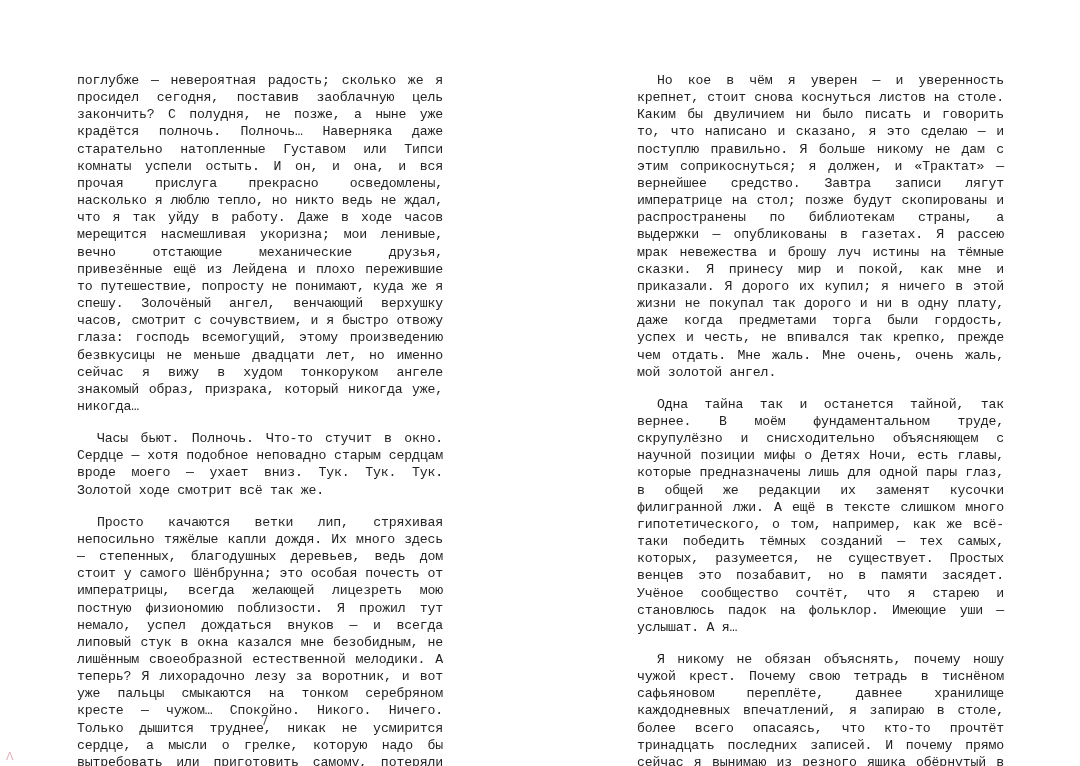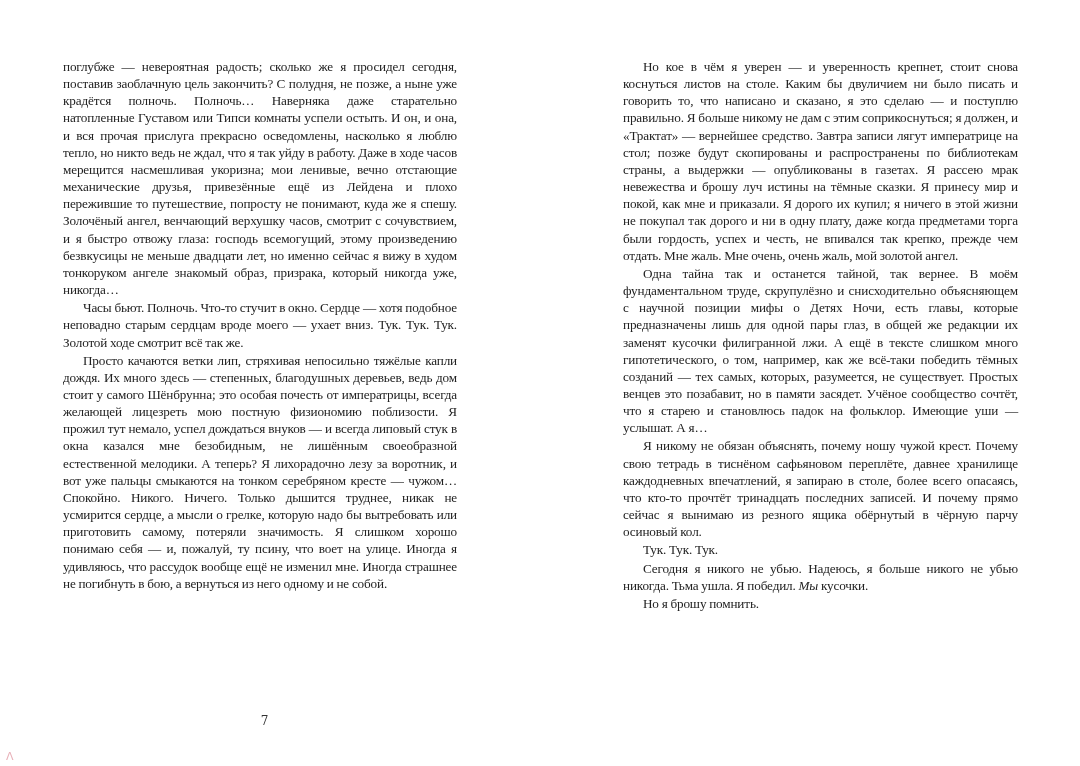--- a/index.html
+++ b/index.html
@@ -2,22 +2,22 @@
 <html><head>
 <meta charset="utf-8">
 <style>
   html, body { margin: 0; padding: 0; background: #ffffff; }
   body { width: 1080px; height: 766px; position: relative; overflow: hidden; }
   .spread { position: absolute; inset: 0; background: #fff; }
   .page { position: absolute; top: 57px; }
   .page.left { left: 62px; width: 396px; }
   .page.right { left: 622px; width: 397px; }
   .para {
-    margin: 1px;
-    font-family: Liberation Serif, serif;
+    margin: 15px;
+    font-family: Liberation Mono, monospace;
     font-size: 13.2px;
     line-height: 17.15px;
     color: #222;
     text-align: justify;
     text-indent: 20px;
     hyphens: auto;
     letter-spacing: -0.15px;
     word-spacing: -0.3px;
   }
   .para.noindent { text-indent: 0; }

